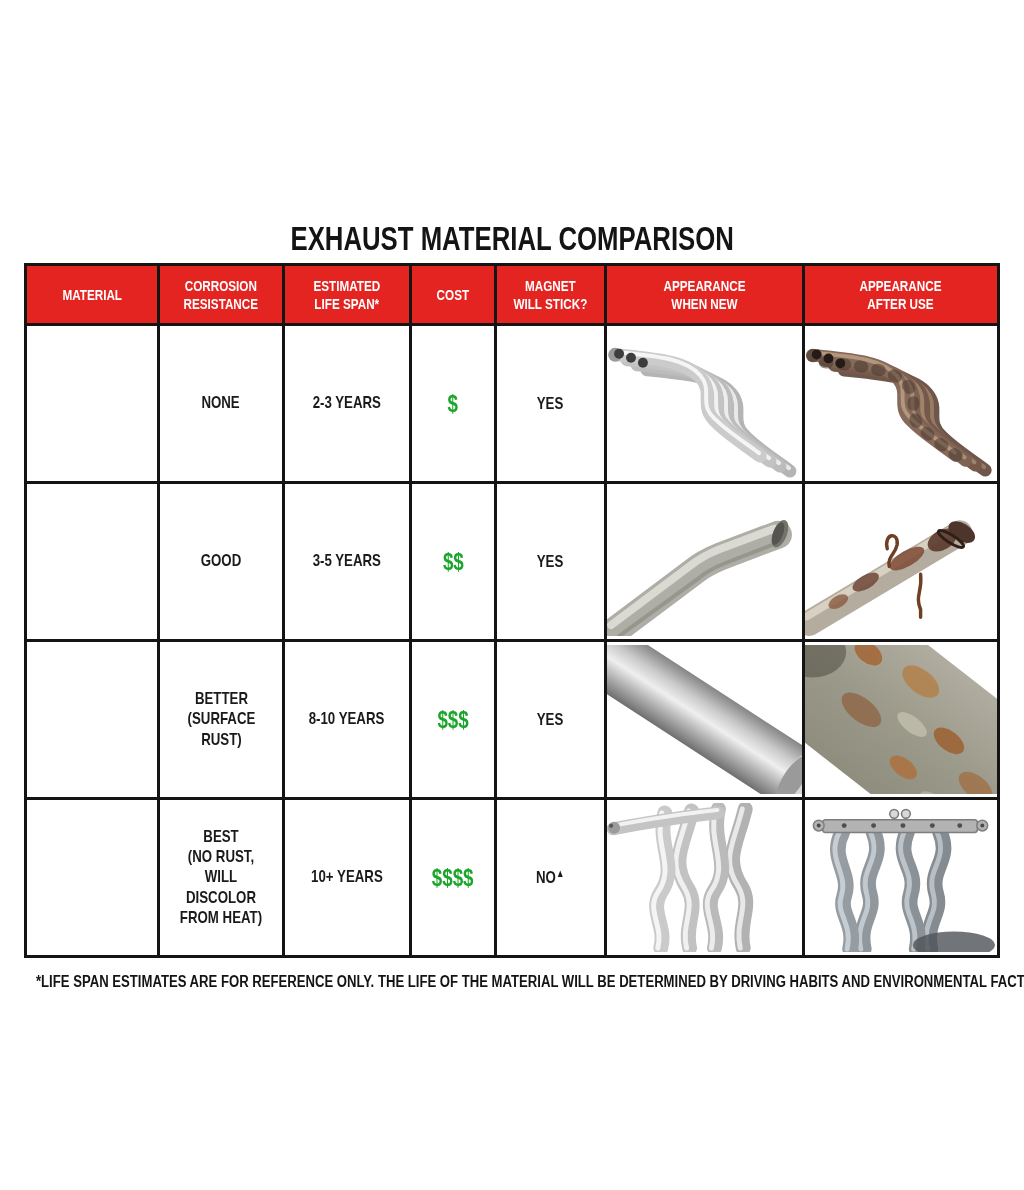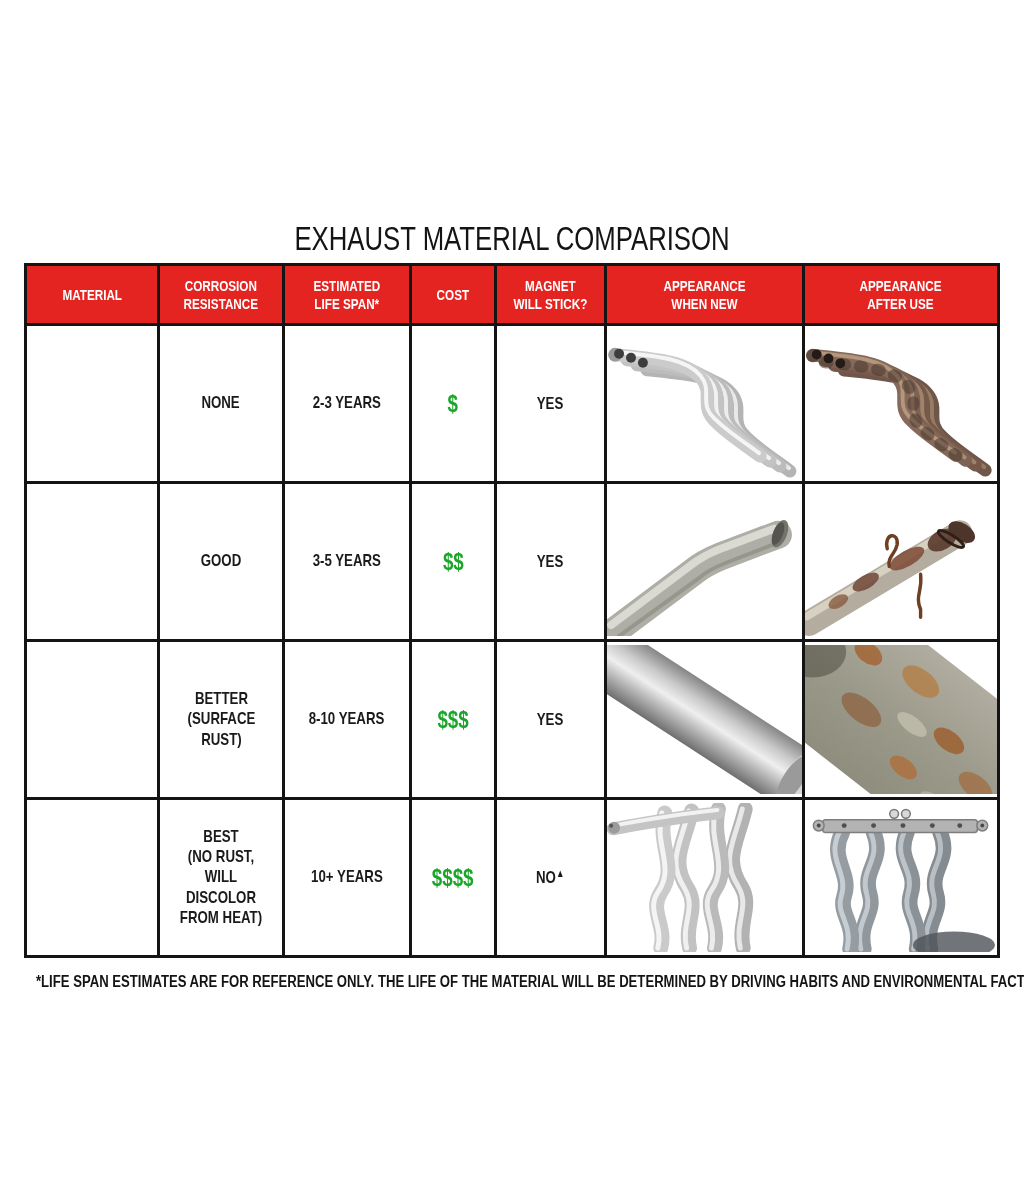--- a/index.html
+++ b/index.html
@@ -2,21 +2,21 @@
 <html><head>
 <meta charset="utf-8">
 <style>
   html,body { margin:0; padding:0; background:#ffffff; }
   .page {
     width:1024px; height:1190px; background:#ffffff; overflow:hidden;
     font-family:"Liberation Sans", sans-serif; position:relative;
   }
   .title {
     padding-top:220px; text-align:center;
-    font-size:33px; font-weight:normal; color:#141414; letter-spacing:0px;
+    font-size:33px; font-weight:bold; color:#141414; letter-spacing:0px;
   }
   .cond { display:inline-block; transform:scaleX(0.78); white-space:pre-line; }
   .condL { display:inline-block; transform:scaleX(0.82); transform-origin:left center; white-space:nowrap; }
   table.cmp {
     border-collapse:collapse; margin:5px auto 0 auto;
     table-layout:fixed; width:973px;
   }
   table.cmp td { border:3px solid #141414; padding:0; text-align:center; vertical-align:middle; overflow:hidden; }
   tr.hdr td {
     background:#e42421; color:#ffffff; height:57px;

